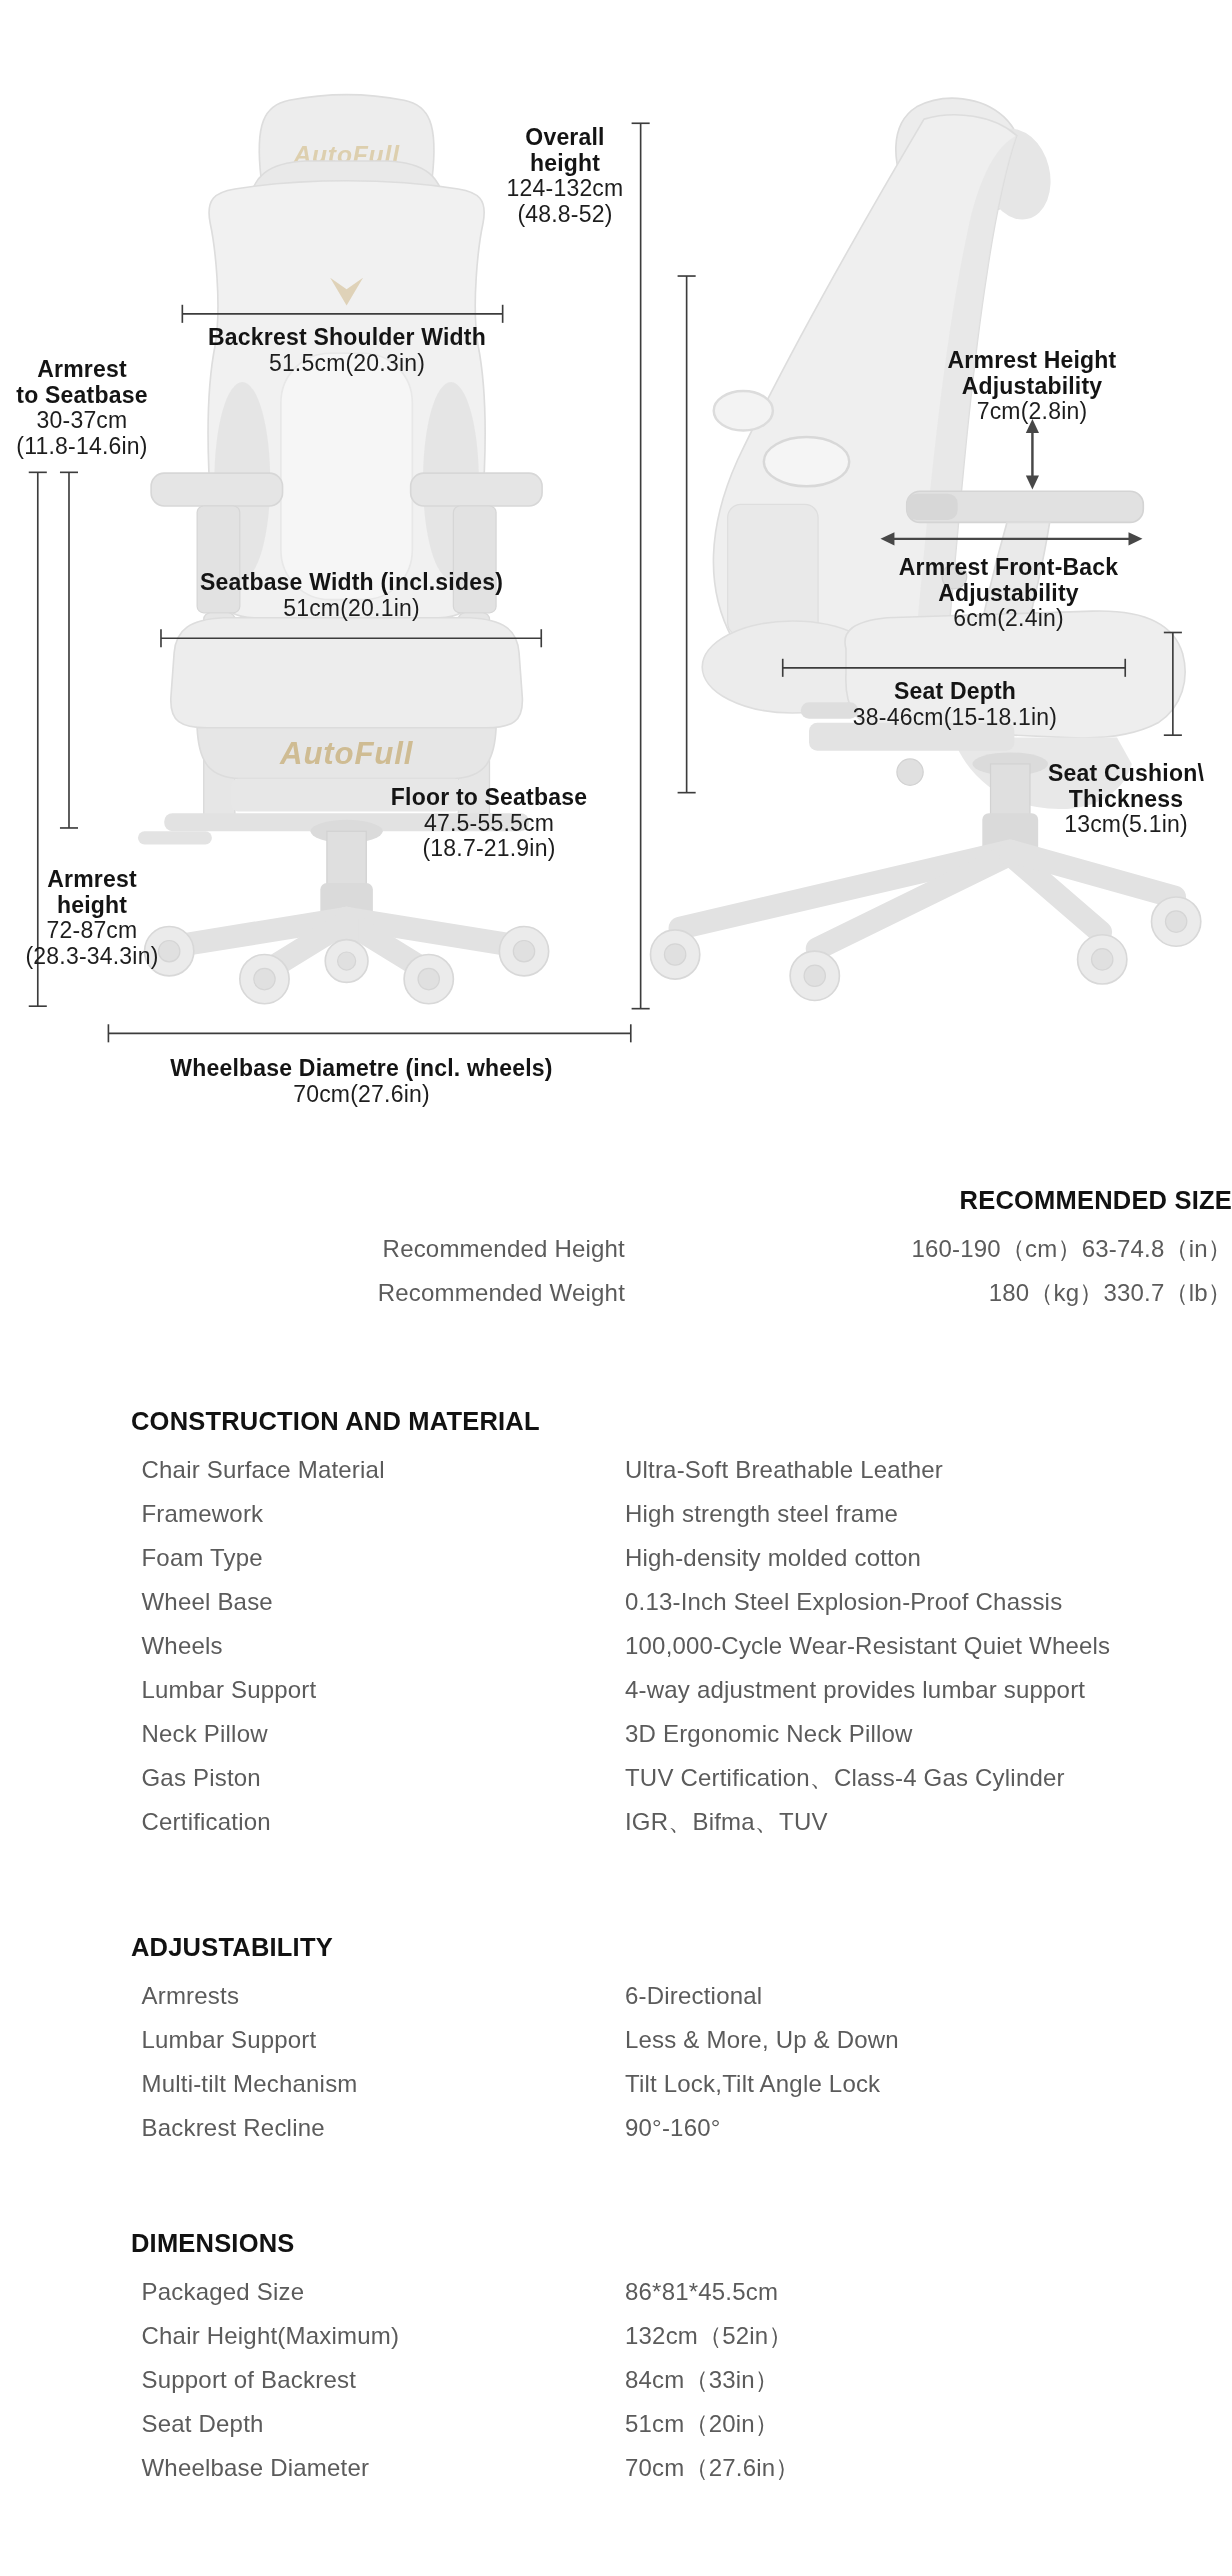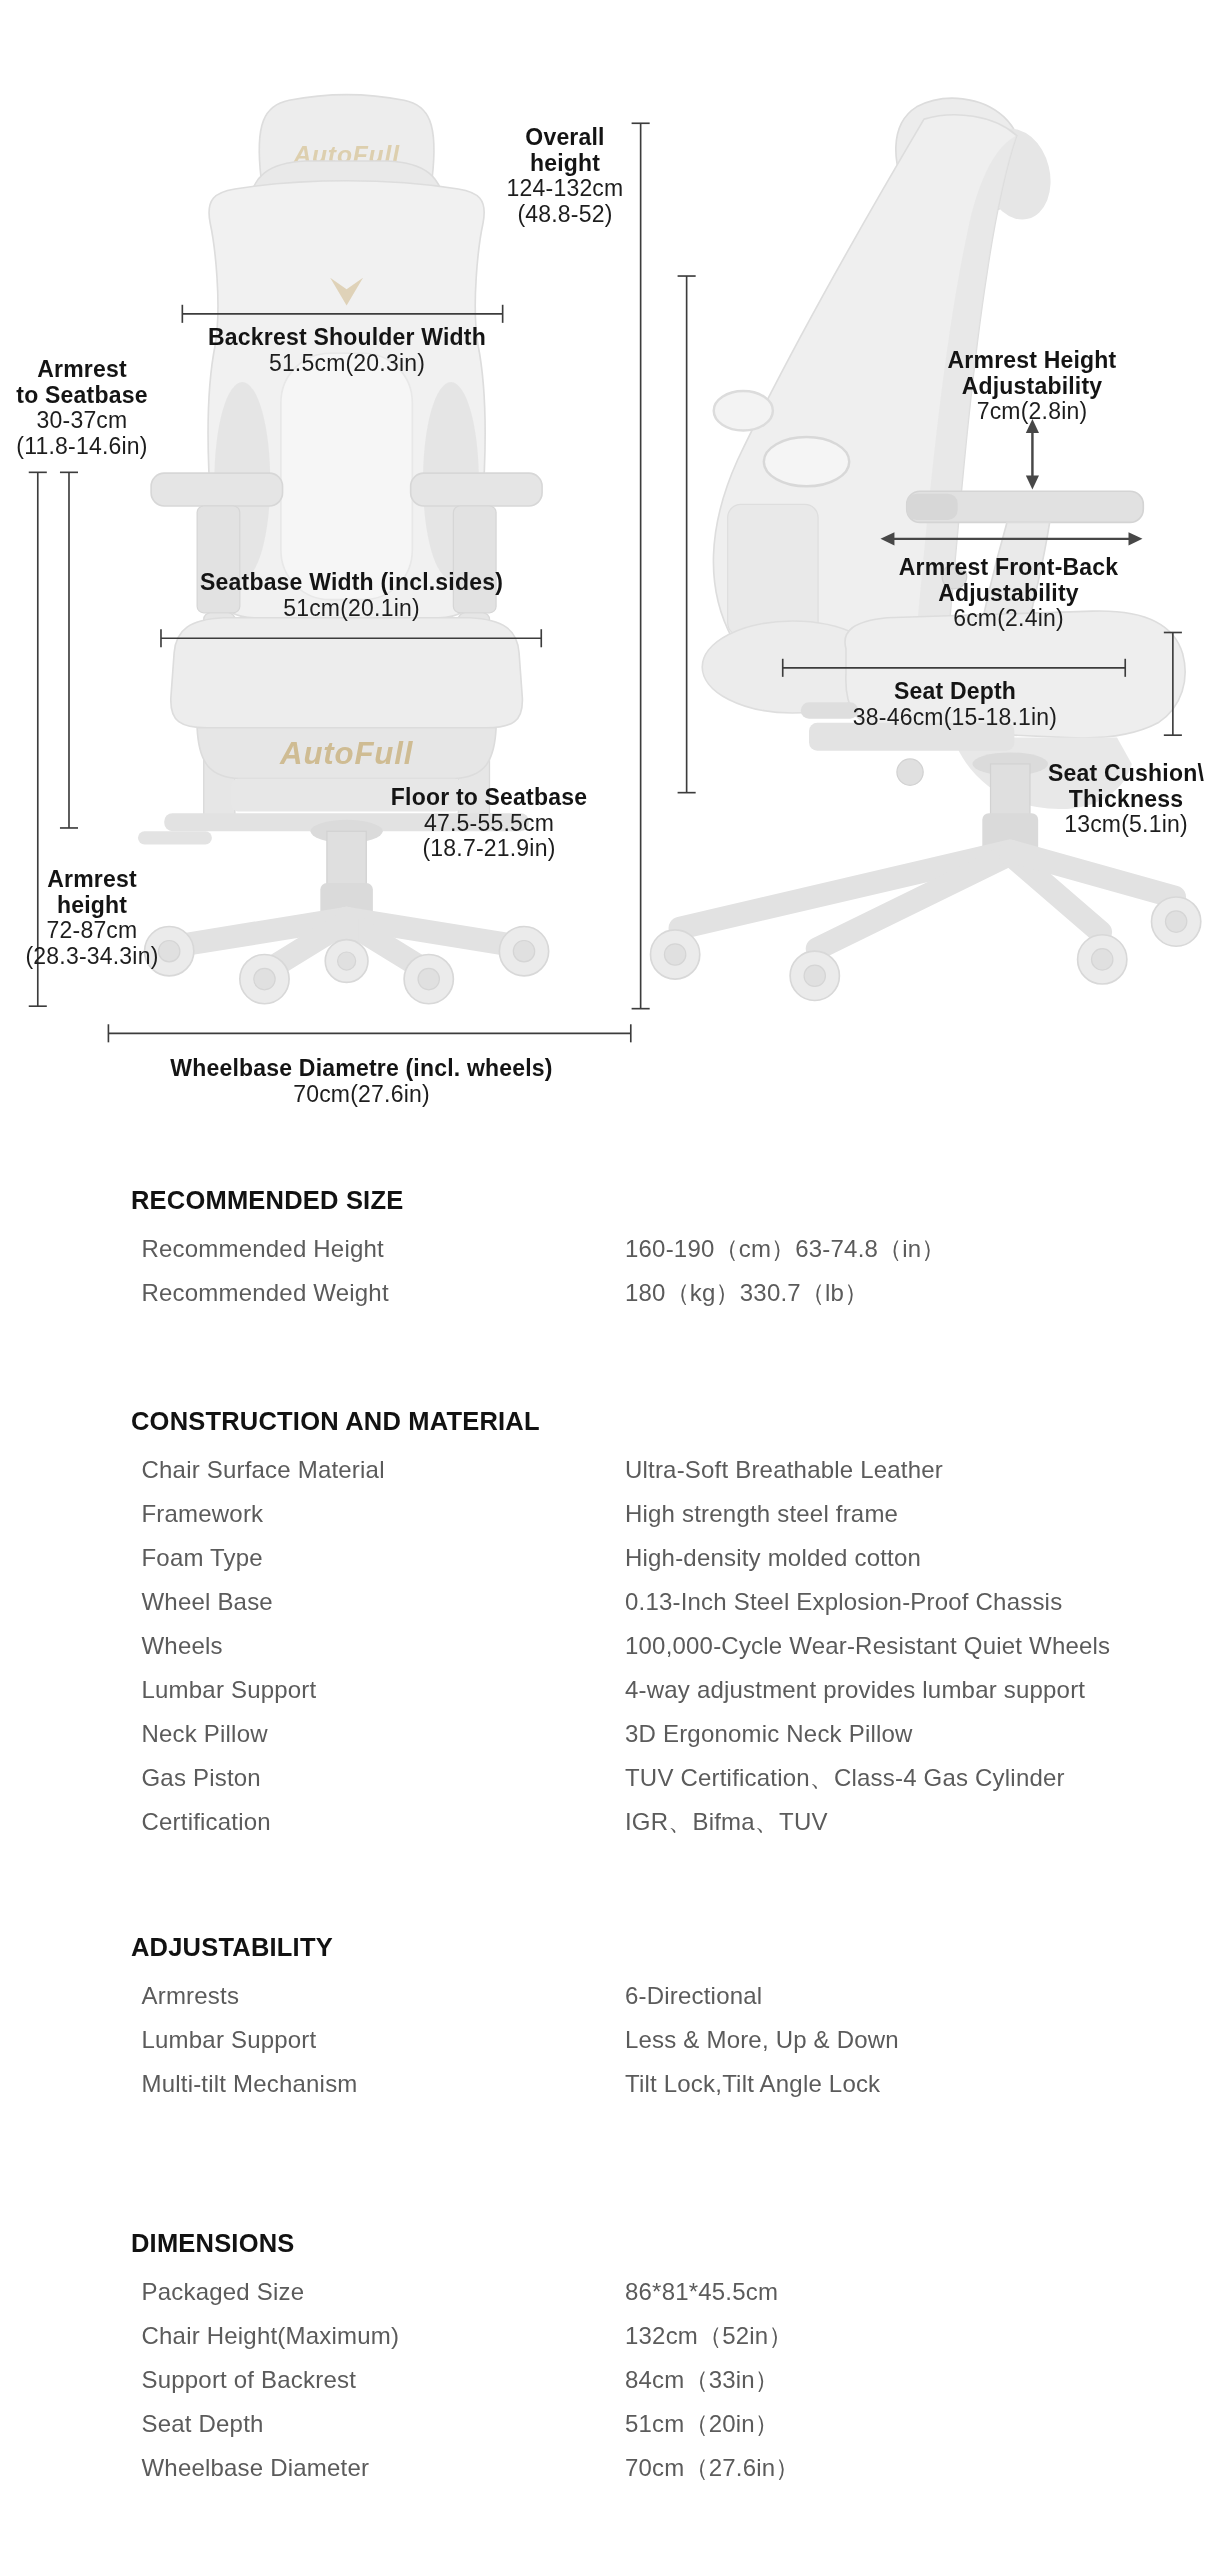--- a/index.html
+++ b/index.html
@@ -281,21 +281,21 @@
       <div class="v">38-46cm(15-18.1in)</div>
     </div>
 
     <div class="dim" style="left:1019px; top:761px; width:214px;">
       <div class="t">Seat Cushion\
 Thickness</div>
       <div class="v">13cm(5.1in)</div>
     </div>
   </div>
 
-  <div class="spec-section" style="top:1185px;">
+  <div class="spec-section" style="top:1185px;text-align:right;">
     <h2 class="spec-heading">RECOMMENDED SIZE</h2>
     <div class="spec-rows">
       <div class="spec-row">
         <div class="label">Recommended Height</div>
         <div class="value">160-190（cm）63-74.8（in）</div>
       </div>
       <div class="spec-row">
         <div class="label">Recommended Weight</div>
         <div class="value">180（kg）330.7（lb）</div>
       </div>
@@ -352,20 +352,24 @@
         <div class="value">6-Directional</div>
       </div>
       <div class="spec-row">
         <div class="label">Lumbar Support</div>
         <div class="value">Less &amp; More, Up &amp; Down</div>
       </div>
       <div class="spec-row">
         <div class="label">Multi-tilt Mechanism</div>
         <div class="value">Tilt Lock,Tilt Angle Lock</div>
       </div>
+      <div class="spec-row">
+        <div class="label">Backrest Recline</div>
+        <div class="value">90°-160°</div>
+      </div>
     </div>
   </div>
 
   <div class="spec-section" style="top:2228px;">
     <h2 class="spec-heading">DIMENSIONS</h2>
     <div class="spec-rows">
       <div class="spec-row">
         <div class="label">Packaged Size</div>
         <div class="value">86*81*45.5cm</div>
       </div>

